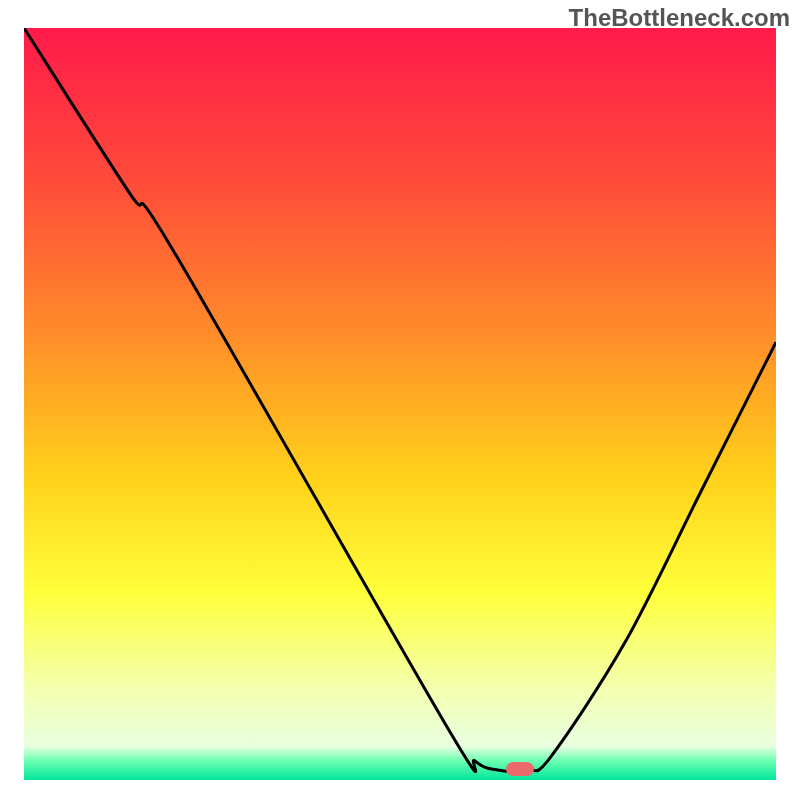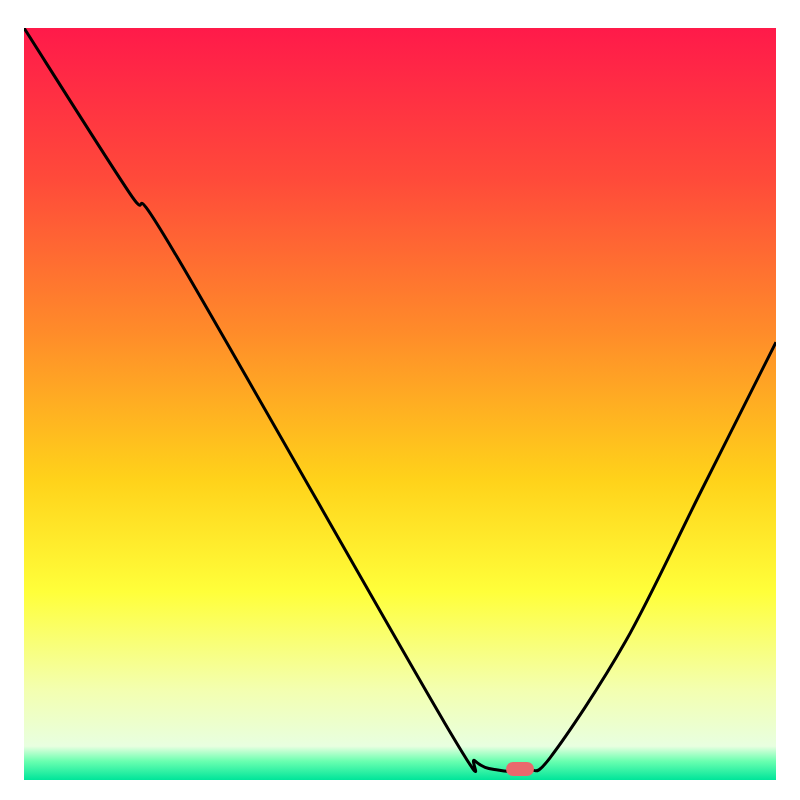--- a/index.html
+++ b/index.html
@@ -59,20 +59,21 @@
     height: 748px;
     width: 5px;
     left: 24px;
   }
 </style>
 </head>
 <body>
 
 <div class="chart-container">
 
+  <div class="watermark">TheBottleneck.com</div>
 
   <div class="axis-line axis-y"></div>
   <div class="axis-line axis-x"></div>
 
   <div class="plot-area">
 
     <svg class="gradient-bg" viewBox="0 0 100 100" preserveAspectRatio="none">
       <defs>
         <linearGradient id="bg-grad" x1="0" y1="0" x2="0" y2="1">
         <stop offset="0%" stop-color="#ff1a4a"></stop>

